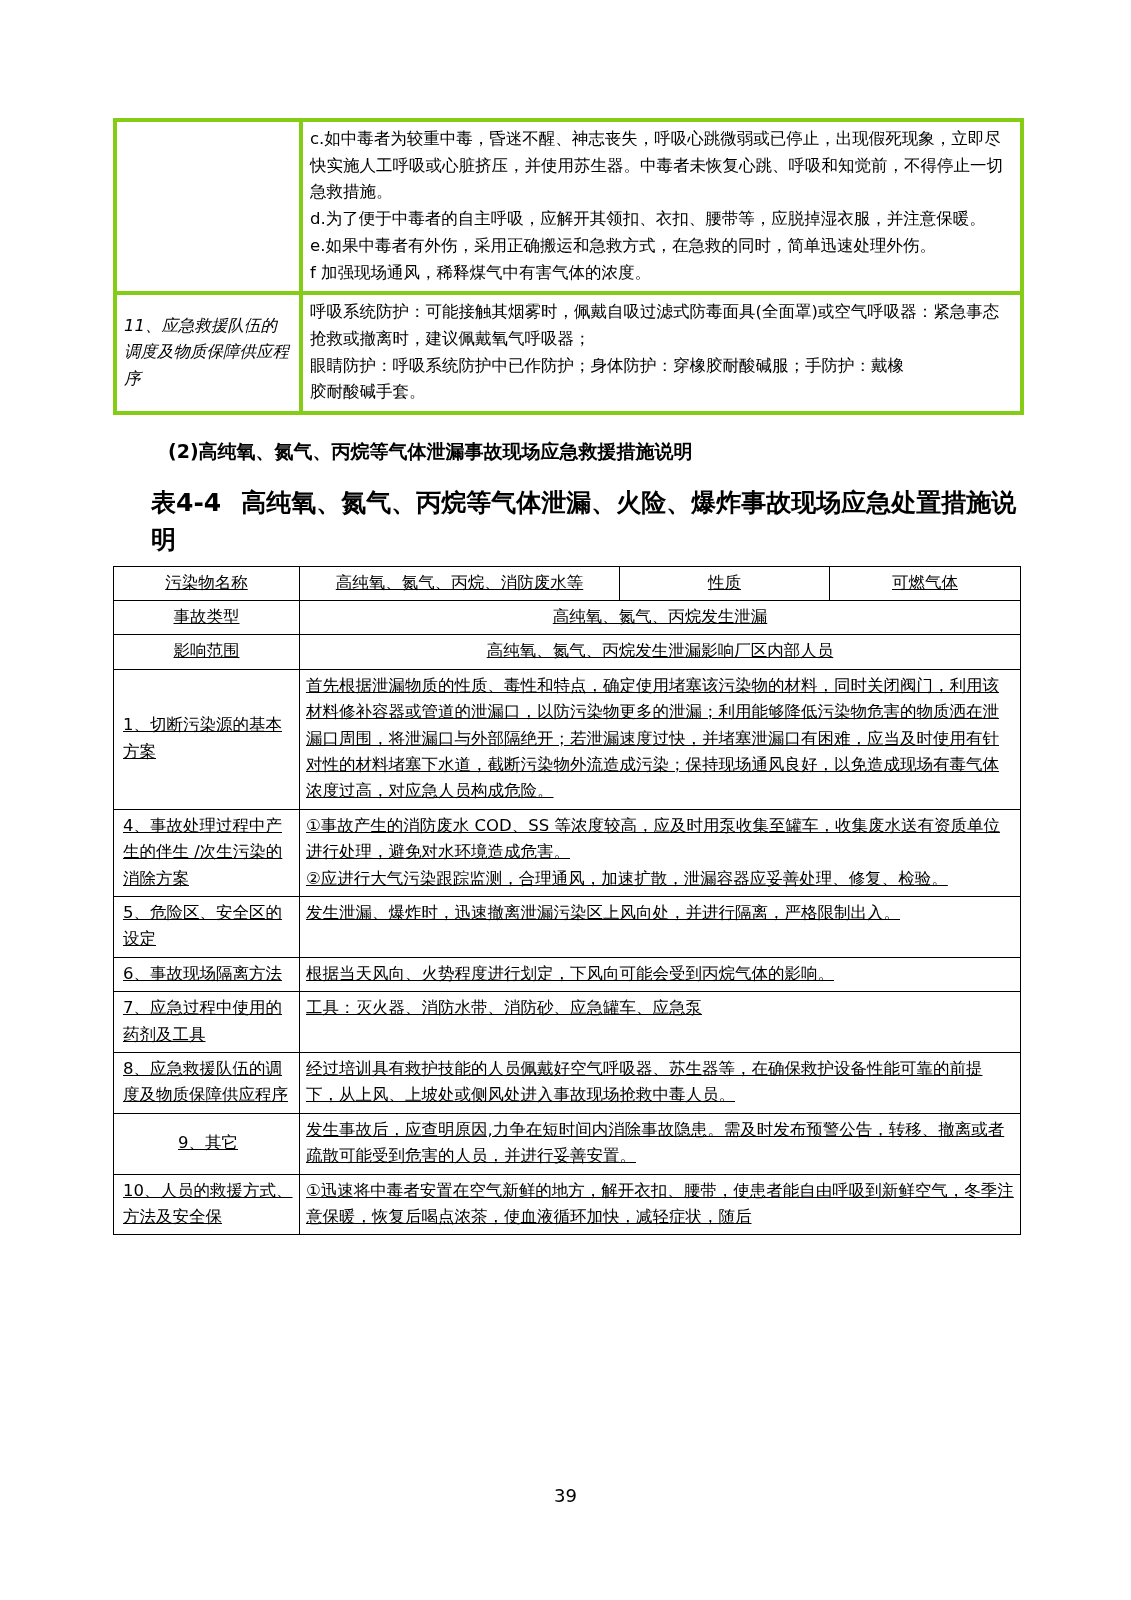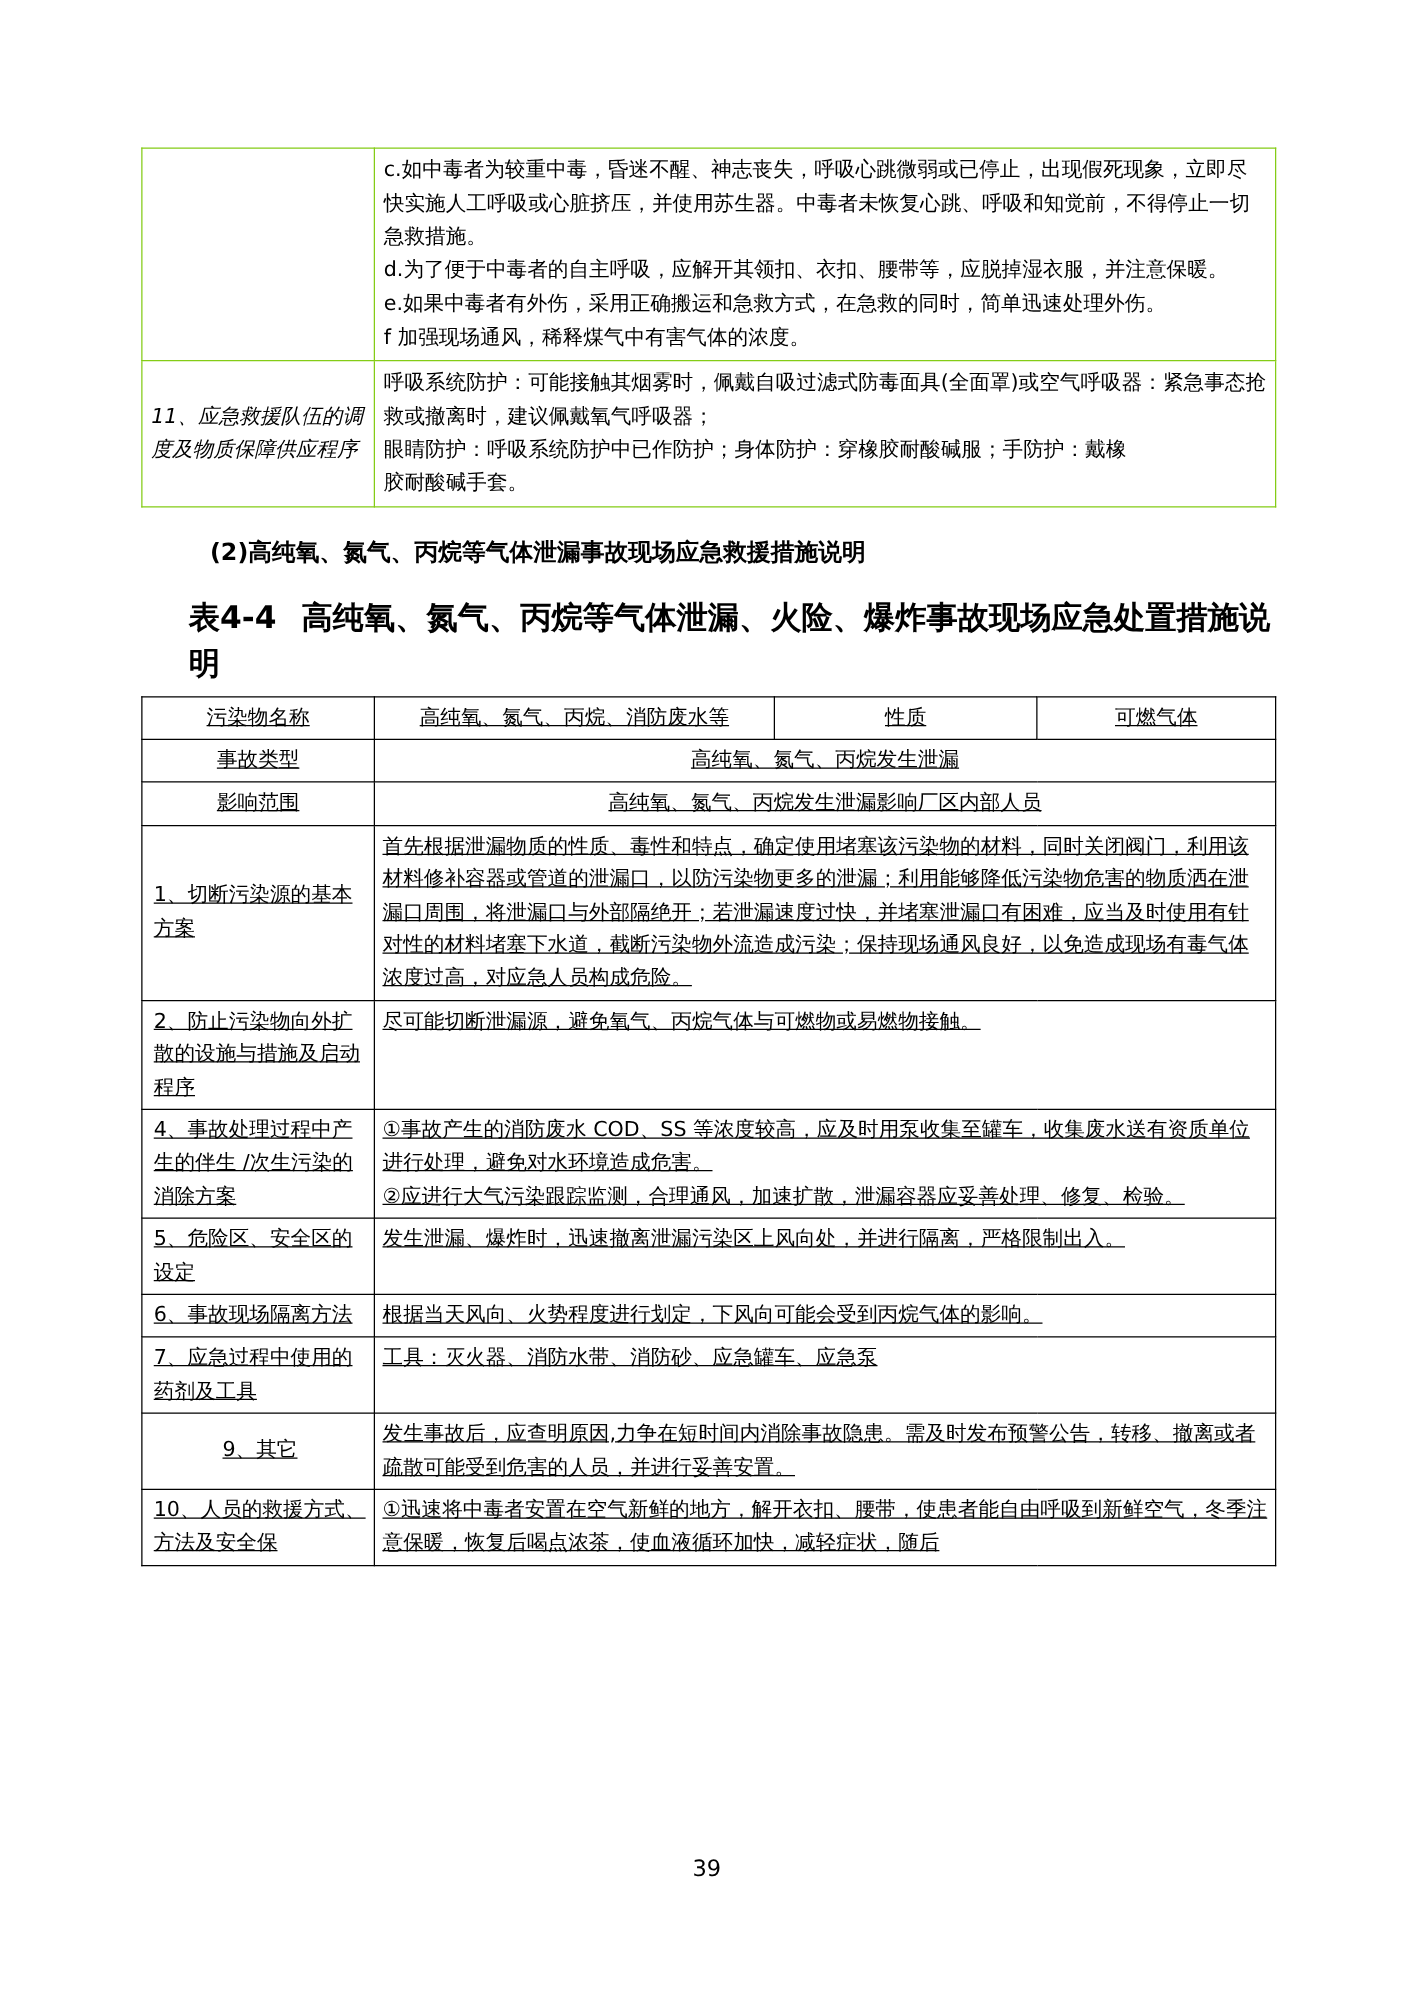--- a/index.html
+++ b/index.html
@@ -27,21 +27,21 @@
     left: 113px;
     top: 118px;
     width: 907px;
   }
   table {
     border-collapse: collapse;
     width: 907px;
     table-layout: fixed;
   }
   table.tbl1 td {
-    border: 1px solid #84cc16;
+    border: 4px solid #84cc16;
     vertical-align: top;
     padding: 4px 7px 5px 7px;
     font-size: 16.5px;
     line-height: 1.62;
     font-family: "DejaVu Sans", sans-serif;
   }
   table.tbl1 td.lbl {
     text-align: left;
   }
   .t1-c1 { width: 186px; }
@@ -157,41 +157,41 @@
         <tr>
           <td class="ctr">影响范围</td>
           <td class="ctr" colspan="3">高纯氧、氮气、丙烷发生泄漏影响厂区内部人员</td>
         </tr>
 
         <tr>
           <td class="lab">1、切断污染源的基本方案</td>
           <td class="body" colspan="3" style="white-space: pre-line;">首先根据泄漏物质的性质、毒性和特点，确定使用堵塞该污染物的材料，同时关闭阀门，利用该材料修补容器或管道的泄漏口，以防污染物更多的泄漏；利用能够降低污染物危害的物质洒在泄漏口周围，将泄漏口与外部隔绝开；若泄漏速度过快，并堵塞泄漏口有困难，应当及时使用有针对性的材料堵塞下水道，截断污染物外流造成污染；保持现场通风良好，以免造成现场有毒气体浓度过高，对应急人员构成危险。</td>
         </tr>
         <tr>
-          <td class="lab-top">2、防止污染物向外扩散的设施与措施及启动程序</td>
-          <td class="body" colspan="3" style="white-space: pre-line;">尽可能切断泄漏源，避免氧气、丙烷气体与可燃物或易燃物接触。</td>
-        </tr>
-        <tr>
           <td class="lab-top">4、事故处理过程中产生的伴生 /次生污染的消除方案</td>
           <td class="body" colspan="3" style="white-space: pre-line;">①事故产生的消防废水 COD、SS 等浓度较高，应及时用泵收集至罐车，收集废水送有资质单位进行处理，避免对水环境造成危害。
 ②应进行大气污染跟踪监测，合理通风，加速扩散，泄漏容器应妥善处理、修复、检验。</td>
         </tr>
         <tr>
           <td class="lab">5、危险区、安全区的设定</td>
           <td class="body" colspan="3" style="white-space: pre-line;">发生泄漏、爆炸时，迅速撤离泄漏污染区上风向处，并进行隔离，严格限制出入。</td>
         </tr>
         <tr>
           <td class="lab">6、事故现场隔离方法</td>
           <td class="body" colspan="3" style="white-space: pre-line;">根据当天风向、火势程度进行划定，下风向可能会受到丙烷气体的影响。</td>
         </tr>
         <tr>
           <td class="lab">7、应急过程中使用的药剂及工具</td>
           <td class="body" colspan="3" style="white-space: pre-line;">工具：灭火器、消防水带、消防砂、应急罐车、应急泵</td>
         </tr>
         <tr>
+          <td class="lab-top">8、应急救援队伍的调度及物质保障供应程序</td>
+          <td class="body" colspan="3" style="white-space: pre-line;">经过培训具有救护技能的人员佩戴好空气呼吸器、苏生器等，在确保救护设备性能可靠的前提下，从上风、上坡处或侧风处进入事故现场抢救中毒人员。</td>
+        </tr>
+        <tr>
           <td class="lab" style="text-align:center;">9、其它</td>
           <td class="body" colspan="3" style="white-space: pre-line;">发生事故后，应查明原因,力争在短时间内消除事故隐患。需及时发布预警公告，转移、撤离或者疏散可能受到危害的人员，并进行妥善安置。</td>
         </tr>
         <tr>
           <td class="lab-top">10、人员的救援方式、方法及安全保</td>
           <td class="body" colspan="3" style="white-space: pre-line;">①迅速将中毒者安置在空气新鲜的地方，解开衣扣、腰带，使患者能自由呼吸到新鲜空气，冬季注意保暖，恢复后喝点浓茶，使血液循环加快，减轻症状，随后</td>
         </tr>
       </tbody>
     </table>
 

